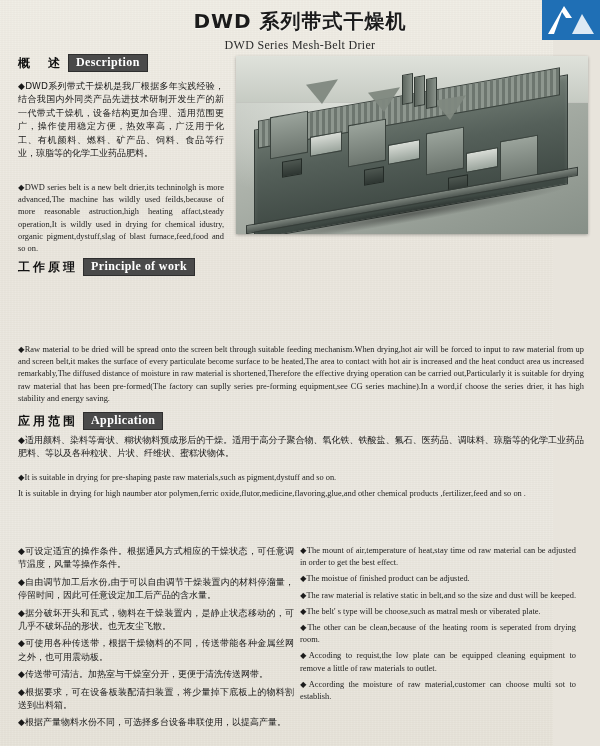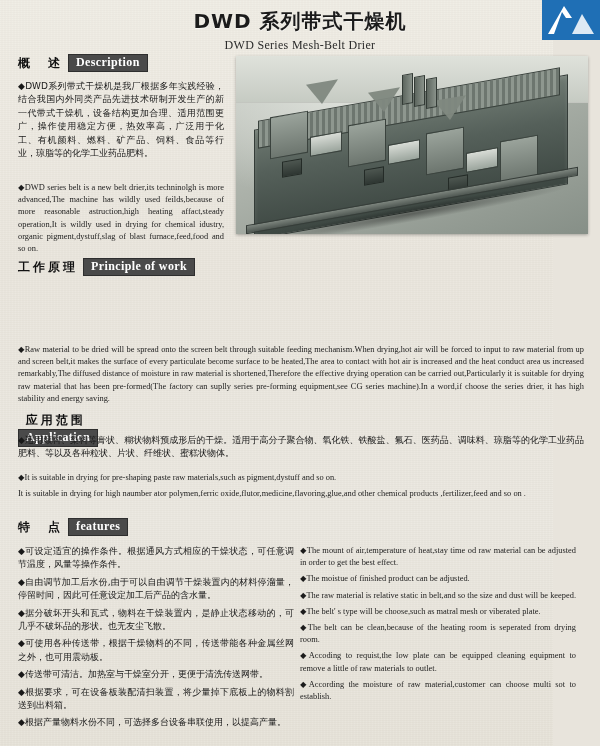--- a/index.html
+++ b/index.html
@@ -61,21 +61,21 @@
     position: absolute;
     right: 0; top: 0;
     width: 58px; height: 40px;
     overflow: hidden;
   }
 
   
   .sec-title {
     position: absolute;
     display: flex;
-    align-items: center;
+    align-items: flex-end;
     height: 18px;
   }
   .sec-cn {
     font-family: "DejaVu Sans", sans-serif;
     font-size: 12px;
     font-weight: bold;
     color: #111;
     letter-spacing: 3px;
     margin-right: 5px;
   }
@@ -276,46 +276,42 @@
   </div>
   <div class="cn-para" style="left:18px; top:80px; width:206px;">◆DWD系列带式干燥机是我厂根据多年实践经验，结合我国内外同类产品先进技术研制开发生产的新一代带式干燥机，设备结构更加合理、适用范围更广，操作使用稳定方便，热效率高，广泛用于化工、有机颜料、燃料、矿产品、饲料、食品等行业，琼脂等的化学工业药品肥料。</div>
   <div class="en-para" style="left:18px; top:182px; width:206px;">◆DWD series belt is a new belt drier,its  techninolgh is more advanced,The machine has wildly used feilds,because of more reasonable astruction,high heating affact,steady operation,It is wildly used in drying for chemical idustry, organic pigment,dystuff,slag of blast furnace,feed,food and so on.</div>
 
   <div class="sec-title" style="left:18px; top:258px;">
     <span class="sec-cn">工作原理</span>
     <span class="sec-en">Principle of work</span>
   </div>
   <div class="en-para" style="left:18px; top:344px; width:566px;">◆Raw material to be dried will be spread onto the screen belt through suitable feeding mechanism.When drying,hot air will be forced to input to raw material from up and screen belt,it makes  the  surface of every particulate become surface to be heated,The area to contact with hot air is increased and the heat conduct area us increased remarkably,The diffused distance of moisture in raw material is shortened,Therefore the effective drying operation can be carried out,Particularly it is suitable for drying raw material that has been pre-formed(The factory can suplly series pre-forming equipment,see CG series machine).In a word,if choose the series drier, it has high stability and energy saving.</div>
 
-  <div class="sec-title" style="left:18px; top:412px;flex-direction:column;">
+  <div class="sec-title" style="left:18px; top:412px;">
     <span class="sec-cn">应用范围</span>
     <span class="sec-en">Application</span>
   </div>
   <div class="cn-para" style="left:18px; top:434px; width:566px;">◆适用颜料、染料等膏状、糊状物料预成形后的干燥。适用于高分子聚合物、氧化铁、铁酸盐、氟石、医药品、调味料、琼脂等的化学工业药品肥料、等以及各种粒状、片状、纤维状、蜜糕状物体。</div>
   <div class="en-para" style="left:18px; top:472px; width:566px;">◆It is suitable in drying for pre-shaping paste raw materials,such as pigment,dystuff and so on.</div>
   <div class="en-para" style="left:18px; top:488px; width:566px;">It is suitable in drying for high naumber ator polymen,ferric oxide,flutor,medicine,flavoring,glue,and other chemical products ,fertilizer,feed and so on .</div>
 
-  <div class="sec-title" style="left:18px; top:518px;">
-    <span class="sec-cn">特　点</span>
-    <span class="sec-en">features</span>
-  </div>
 
   <div class="feat-left">
     <div class="cn-para">◆可设定适宜的操作条件。根据通风方式相应的干燥状态，可任意调节温度，风量等操作条件。</div>
     <div class="cn-para">◆自由调节加工后水份,由于可以自由调节干燥装置内的材料停溜量，停留时间，因此可任意设定加工后产品的含水量。</div>
     <div class="cn-para">◆据分破坏开头和瓦式，物料在干燥装置内，是静止状态移动的，可几乎不破坏品的形状。也无友尘飞散。</div>
     <div class="cn-para">◆可使用各种传送带，根据干燥物料的不同，传送带能各种金属丝网之外，也可用震动板。</div>
     <div class="cn-para">◆传送带可清洁。加热室与干燥室分开，更便于清洗传送网带。</div>
     <div class="cn-para">◆根据要求，可在设备板装配清扫装置，将少量掉下底板上的物料割送到出料箱。</div>
     <div class="cn-para">◆根据产量物料水份不同，可选择多台设备串联使用，以提高产量。</div>
   </div>
 
   <div class="feat-right">
     <div class="en-para">◆The mount of air,temperature of heat,stay time od raw material can be adjusted in order to get the best effect.</div>
     <div class="en-para">◆The moistue of finished product can be adjusted.</div>
     <div class="en-para">◆The raw material is relative static in belt,and so the size and dust will be keeped.</div>
     <div class="en-para">◆The belt' s type will be choose,such as matral mesh or viberated plate.</div>
-    <div class="en-para">◆The belt can be clean,because of the heating room is seperated from drying room.</div>
+    <div class="en-para">◆The other can be clean,because of the heating room is seperated from drying room.</div>
     <div class="en-para">◆Accoding to requist,the low plate can be equipped cleaning equipment to remove a little of raw materials to outlet.</div>
     <div class="en-para">◆According the moisture of raw material,customer can choose multi sot to establish.</div>
   </div>
 
 </div>
 
 </body></html>

